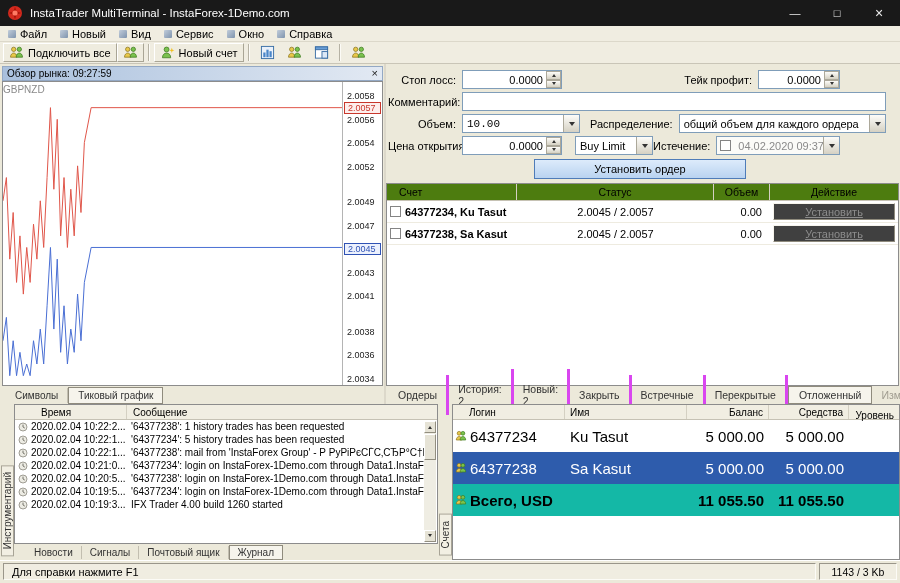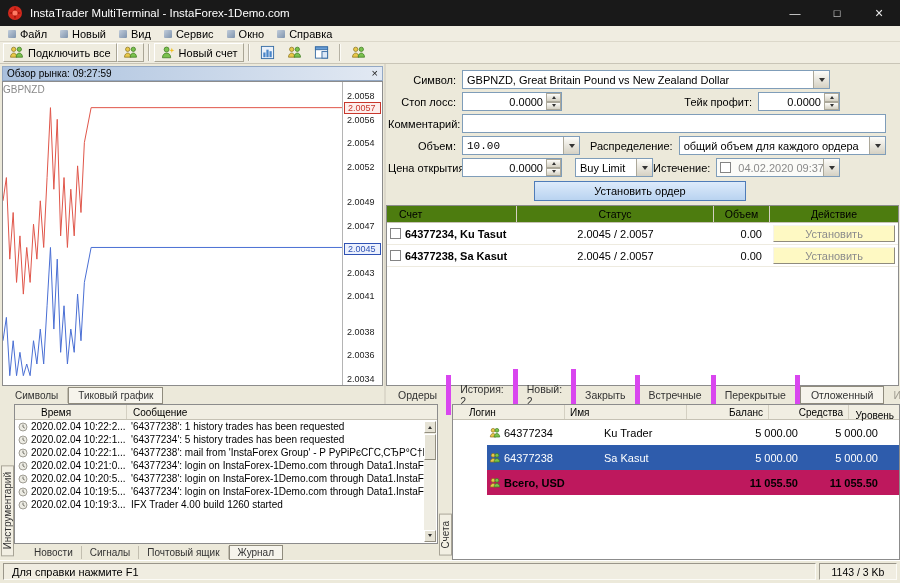--- a/index.html
+++ b/index.html
@@ -86,25 +86,25 @@
   .oth.c-acc{width:130px;justify-content:flex-start;padding-left:12px;}
   .oth.c-st{flex:1;}
   .oth.c-vol{width:56px;}
   .oth.c-act{width:128px;border-right:none;}
   .orow{height:22px;flex:none;display:flex;align-items:center;border-bottom:1px solid #eeebe0;}
   .oc{display:flex;align-items:center;height:100%;}
   .oc.c-acc{width:130px;gap:4px;padding-left:3px;font-weight:bold;}
   .oc.c-st{flex:1;justify-content:center;}
   .oc.c-vol{width:56px;justify-content:flex-end;padding-right:8px;}
   .oc.c-act{width:128px;padding:2px 3px;}
-  .set-btn{flex:1;height:17px;background:#fef9c3;border:1px solid;border-color:#f6f4ec #8f8b7d #8f8b7d #f6f4ec;color:#8c8c8c;display:flex;align-items:center;justify-content:center;}
+  .set-btn{flex:1;height:17px;background:#404040;border:1px solid;border-color:#f6f4ec #8f8b7d #8f8b7d #f6f4ec;color:#8c8c8c;display:flex;align-items:center;justify-content:center;text-decoration:underline;}
 
   
   .order-tabs{height:18px;flex:none;display:flex;align-items:center;padding-left:3px;font-size:10.5px;}
-  .otab{padding:14px 9px;color:#333;border-right:5px solid #d946ef;}
+  .otab{padding:14px 9px;color:#333;border-right:3px solid #d946ef;}
   .otab.active{border:1px solid #8f8b7d;background:#f6f4ec;padding:2px 10px;}
   .otab.disabled{color:#a09c90;}
 
   
   .bottom{height:156px;display:flex;}
   .vstrip{width:14px;flex:none;display:flex;flex-direction:column;justify-content:flex-end;align-items:center;padding-bottom:4px;}
   .vtab{writing-mode:vertical-rl;transform:rotate(180deg);font-size:10px;color:#333;border:1px solid #a8a496;background:#f2efe3;padding:6px 0px;}
 
   .journal-panel{width:424px;flex:none;display:flex;flex-direction:column;min-height:0;}
   .jlist{flex:1;border:1px solid #8c8c8c;background:#fff;display:flex;flex-direction:column;position:relative;min-height:0;}
@@ -126,29 +126,29 @@
   .jtab.active{border:1px solid #8f8b7d;background:#f6f4ec;}
 
   .accounts-panel{flex:1;border:1px solid #8c8c8c;background:#fff;display:flex;flex-direction:column;min-width:0;overflow:hidden;}
   .ahead{height:15px;flex:none;display:flex;background:#f1eee2;border-bottom:1px solid #c6c2b4;font-size:10px;}
   .ath{display:flex;align-items:center;border-right:1px solid #d4d0c2;padding:0 5px;}
   .ath.login{width:112px;padding-left:16px;}
   .ath.name{width:122px;}
   .ath.balance{width:82px;justify-content:flex-end;}
   .ath.equity{width:80px;justify-content:flex-end;}
   .ath.level{flex:1;justify-content:flex-end;border-right:none;margin-top:6px;}
-  .arow{height:25px;flex:none;display:flex;align-items:center;font-size:11px;margin-left:34px;}
+  .arow{height:32px;flex:none;display:flex;align-items:center;font-size:15px;}
   .acell{display:flex;align-items:center;height:100%;}
   .acell.login{width:112px;gap:3px;padding-left:2px;}
   .acell.name{width:122px;padding-left:5px;}
   .acell.balance{width:82px;justify-content:flex-end;padding-right:5px;}
   .acell.equity{width:80px;justify-content:flex-end;padding-right:5px;}
   .acell.level{flex:1;}
   .arow.selected{background:#2e5cac;color:#fff;}
-  .arow.total{font-weight:bold;background:#be185d;}
+  .arow.total{font-weight:bold;background:#14b8a6;}
 
   
   .statusbar{height:23px;display:flex;align-items:center;padding:2px 3px 3px;gap:3px;border-top:1px solid #fff;}
   .sb-panel{height:17px;border:1px solid;border-color:#9a968a #fcfbf6 #fcfbf6 #9a968a;display:flex;align-items:center;padding:0 8px;background:#f0ede1;}
   .sb-help{flex:1;}
   .sb-traffic{width:78px;justify-content:center;flex:none;font-size:10.5px;}
 </style>
 </head>
 <body>
 
@@ -300,29 +300,20 @@
 
         <div class="mtab active">
           <span>Тиковый график</span>
         </div>
       </div>
   </div>
 
   <div class="rightpanel">
     <div class="order-form">
 
-      <div class="frow">
-        <label class="flbl">Символ:</label>
-        <div class="field symbol-combo">
-          <span class="combo-text">GBPNZD,  Great Britain Pound vs New Zealand Dollar</span>
-          <span class="combo-btn">
-              <i class="tri-dn"></i>
-            </span>
-        </div>
-      </div>
 
       <div class="frow">
         <label class="flbl">Стоп лосс:</label>
         <div class="field sl-spin">
           <span class="spin-text">0.0000</span>
           <span class="spin-btns">
               <i class="sbtn">
                 <i class="tri-up-s"></i>
               </i>
               <i class="sbtn">
@@ -599,21 +590,21 @@
         <div class="arow">
           <div class="acell login">
             <svg width="12" height="12" viewBox="0 0 12 12">
               <circle cx="4.1" cy="3.3" r="1.9" fill="#e6c84e" stroke="#907618" stroke-width="0.7"></circle>
               <path d="M1.3 10c0-2.3 1.4-3.5 2.8-3.5s2.8 1.2 2.8 3.5z" fill="#e6c84e" stroke="#907618" stroke-width="0.7"></path>
               <circle cx="7.9" cy="3.3" r="1.9" fill="#7cc24c" stroke="#3e7e1c" stroke-width="0.7"></circle>
               <path d="M5.1 10c0-2.3 1.4-3.5 2.8-3.5s2.8 1.2 2.8 3.5z" fill="#7cc24c" stroke="#3e7e1c" stroke-width="0.7"></path>
             </svg>
             <span>64377234</span>
           </div>
-          <div class="acell name">Ku Trader</div>
+          <div class="acell name">Ku Tasut</div>
           <div class="acell balance">5 000.00</div>
           <div class="acell equity">5 000.00</div>
           <div class="acell level"></div>
         </div>
 
         <div class="arow selected">
           <div class="acell login">
             <svg width="12" height="12" viewBox="0 0 12 12">
               <circle cx="4.1" cy="3.3" r="1.9" fill="#e6c84e" stroke="#907618" stroke-width="0.7"></circle>
               <path d="M1.3 10c0-2.3 1.4-3.5 2.8-3.5s2.8 1.2 2.8 3.5z" fill="#e6c84e" stroke="#907618" stroke-width="0.7"></path>

